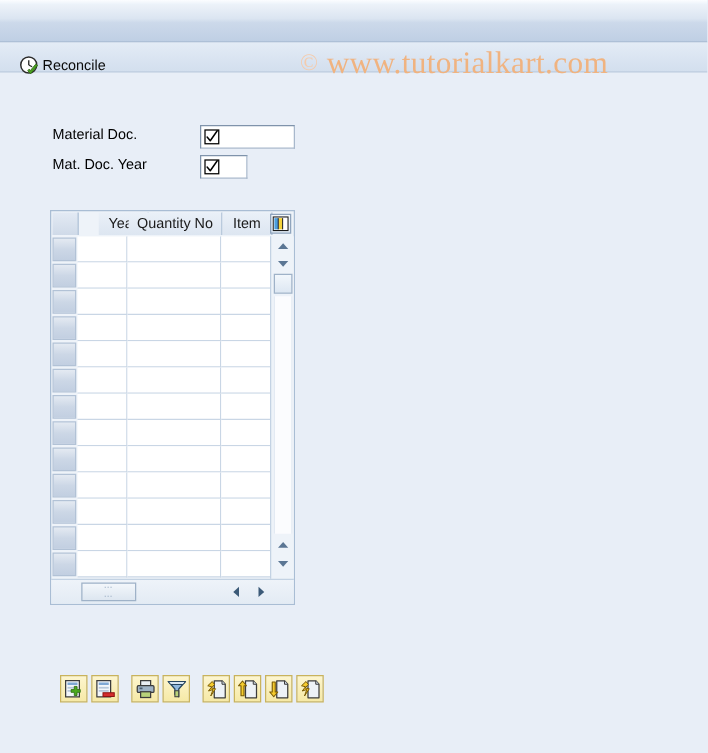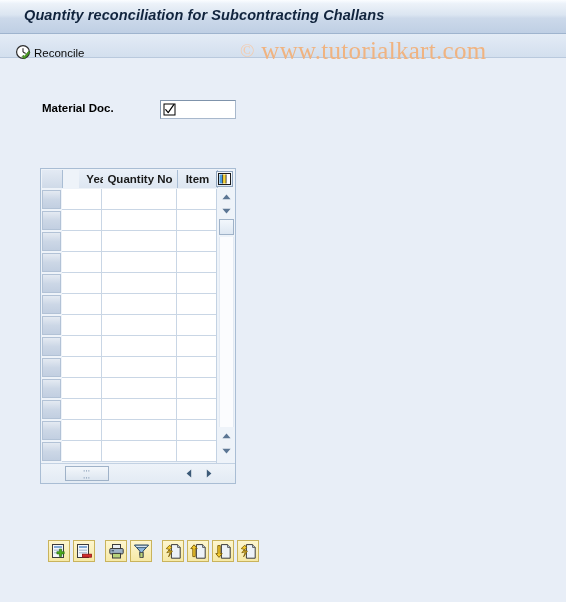--- a/index.html
+++ b/index.html
@@ -81,21 +81,20 @@
     pointer-events: none;
   }
   #watermark .cmark { font-size: 19px; vertical-align: 2px; color:#f4cbac; }
 
   
   #content {
     position: absolute;
     left: 0; top: 70px;
     width: 566px; height: 532px;
     background: #e8eef7;
-    font-weight: bold;
   }
 
   
   .field-row { position: absolute; height: 19px; }
   .field-label {
     position: absolute; left: 0; top: 2px;
     font-size: 11.5px; color: #000; white-space: nowrap;
   }
   .sap-input {
     position: absolute;
@@ -257,21 +256,20 @@
     display: flex; align-items: center; justify-content: center;
     cursor: pointer;
   }
   .btn-icon svg { display: block; }
 </style>
 </head>
 <body>
 
 <div id="titlebar">
   <div class="edge-top"></div>
-  <div id="title-text">Quantity reconciliation for Subcontracting Challans</div>
 </div>
 
 <div id="toolbar">
   <div id="reconcile-btn">
     <span class="ic">
       <svg width="17" height="17" viewBox="0 0 17 17">
         <circle cx="8" cy="8" r="6.4" fill="#ffffff" stroke="#2d2d2d" stroke-width="1.2"></circle>
         <line x1="8" y1="8" x2="8" y2="4.2" stroke="#2d2d2d" stroke-width="1.1"></line>
         <line x1="8" y1="8" x2="10.7" y2="9.4" stroke="#2d2d2d" stroke-width="1.1"></line>
         <path d="M7.2 12.6 L9.4 15.1 L15 8.4 L13.6 7.3 L9.3 12.4 L8.3 11.3 Z" fill="#4aa021" stroke="#2f6b14" stroke-width="0.7" stroke-linejoin="round"></path>
@@ -291,20 +289,32 @@
       <span class="reqbox">
         <svg width="13" height="13" viewBox="0 0 13 13">
           <rect x="1" y="1" width="11" height="11" fill="#ffffff" stroke="#000000" stroke-width="1"></rect>
           <path d="M2.7 6.6 L5.2 9.6 L10.8 1.6" fill="none" stroke="#000000" stroke-width="1.2" stroke-linecap="round" stroke-linejoin="round"></path>
         </svg>
       </span>
       <span class="val"></span>
     </div>
   </div>
 
+  <div class="field-row" style="left:42px; top:54px; width:200px;">
+    <span class="field-label">Mat. Doc. Year</span>
+    <div class="sap-input" style="left:118px; width:38px;">
+      <span class="reqbox">
+        <svg width="13" height="13" viewBox="0 0 13 13">
+          <rect x="1" y="1" width="11" height="11" fill="#ffffff" stroke="#000000" stroke-width="1"></rect>
+          <path d="M2.7 6.6 L5.2 9.6 L10.8 1.6" fill="none" stroke="#000000" stroke-width="1.2" stroke-linecap="round" stroke-linejoin="round"></path>
+        </svg>
+      </span>
+      <span class="val"></span>
+    </div>
+  </div>
 
   <div id="table-ctl">
 
     <div id="tbl-head">
       <div class="hcell sel" style="left:1px; width:21px;"></div>
       <div class="hcell" style="left:22px; width:40px;margin-left:16px;">Year</div>
       <div class="hcell" style="left:62px; width:75px;">Quantity No</div>
       <div class="hcell" style="left:137px; width:40px;text-align:right;">Item</div>
       <div id="cfg-btn">
         <svg width="13" height="12" viewBox="0 0 13 12">

